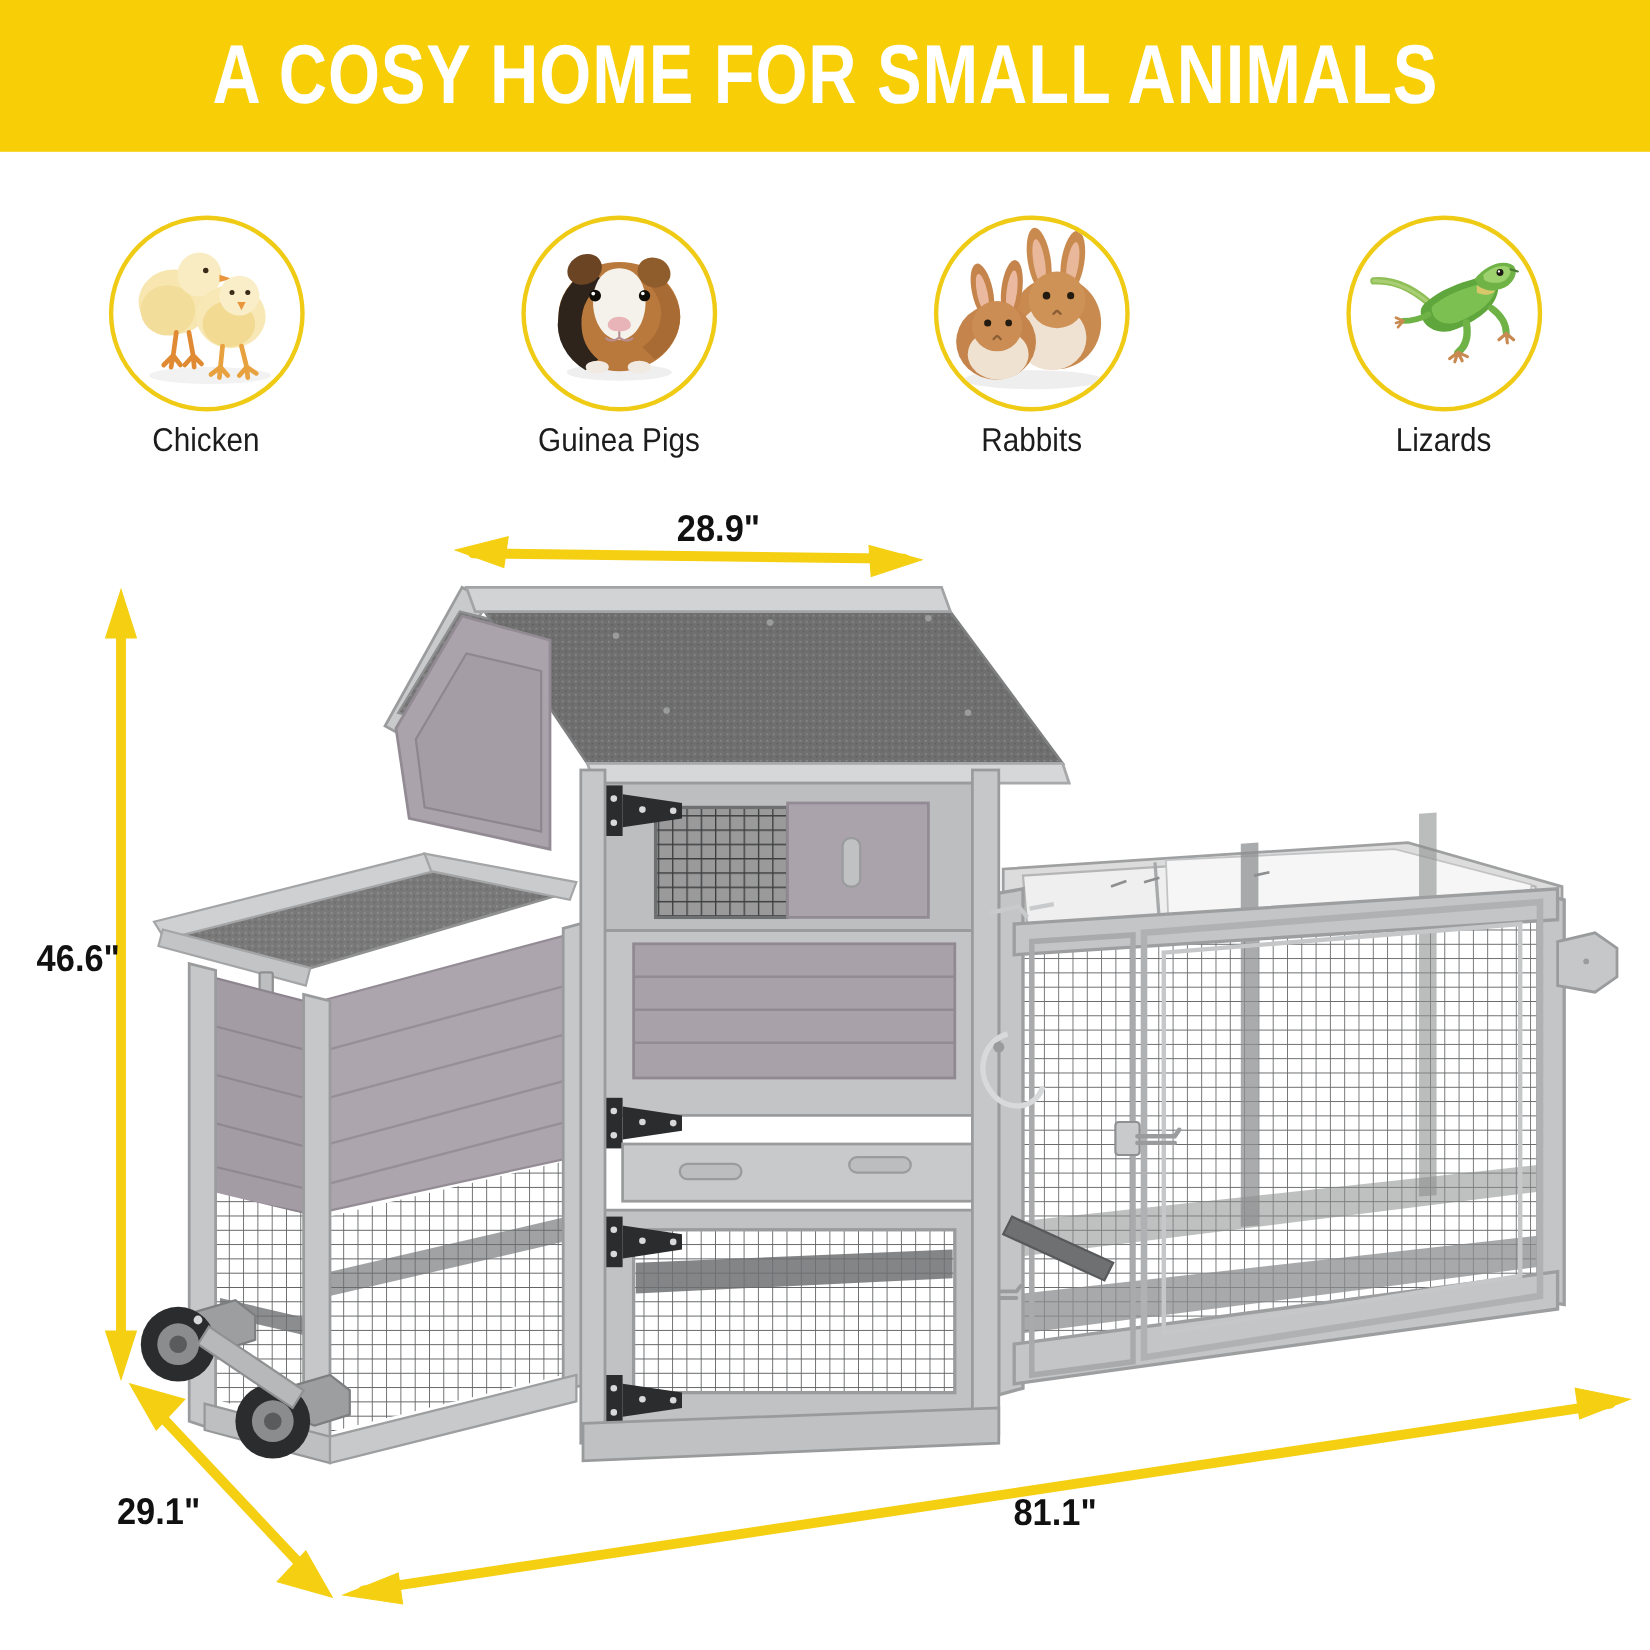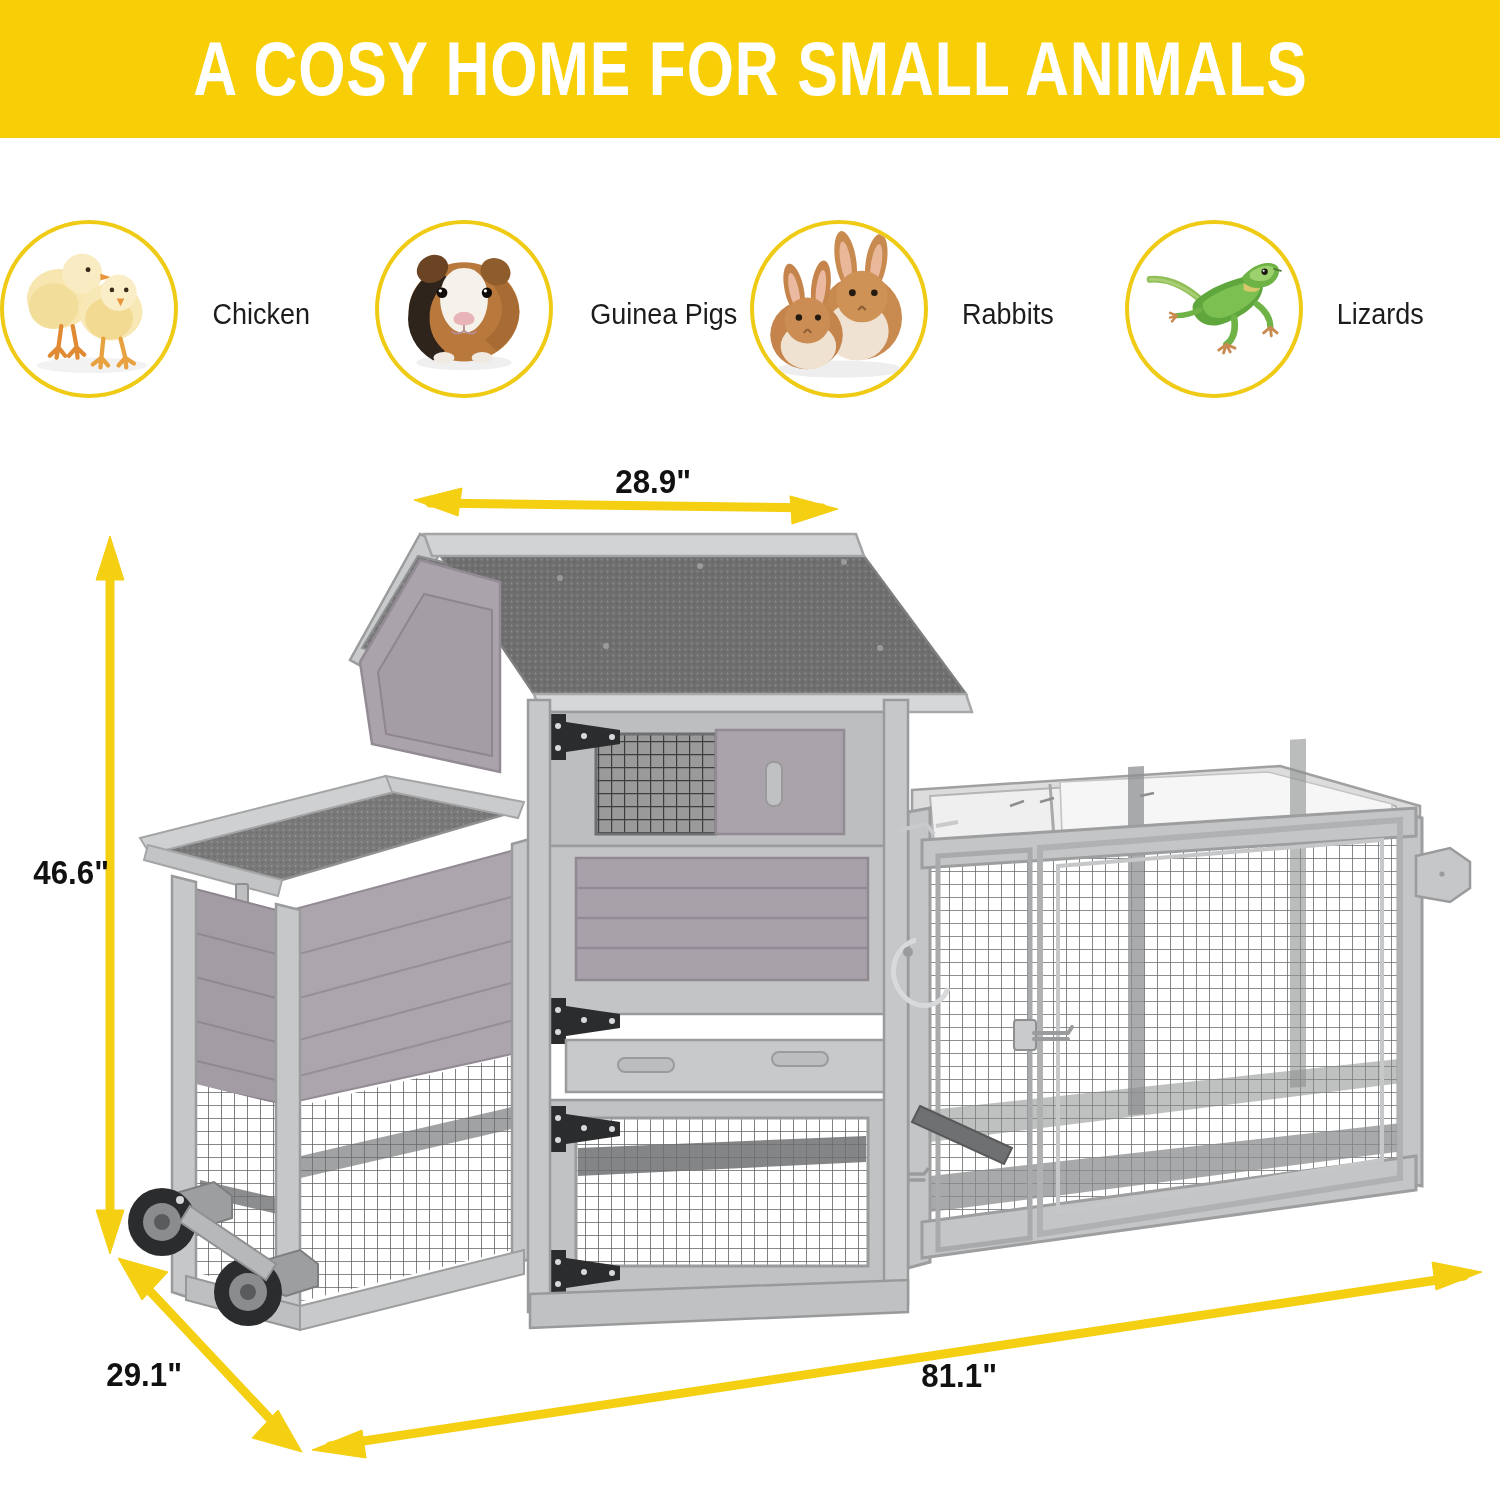--- a/index.html
+++ b/index.html
@@ -45,23 +45,22 @@
     position: absolute;
     left: 0;
     top: 196px;
     width: 1500px;
     height: 225px;
     display: flex;
   }
   .animal-cell {
     flex: 1 1 0;
     display: flex;
-    flex-direction: row;
+    flex-direction: column;
     align-items: center;
-    gap: 29px;
   }
   .animal-circle {
     width: 178px;
     height: 178px;
     border-radius: 50%;
     border: 4px solid #EFCB15;
     background: #ffffff;
     position: relative;
     overflow: hidden;
     box-sizing: border-box;

